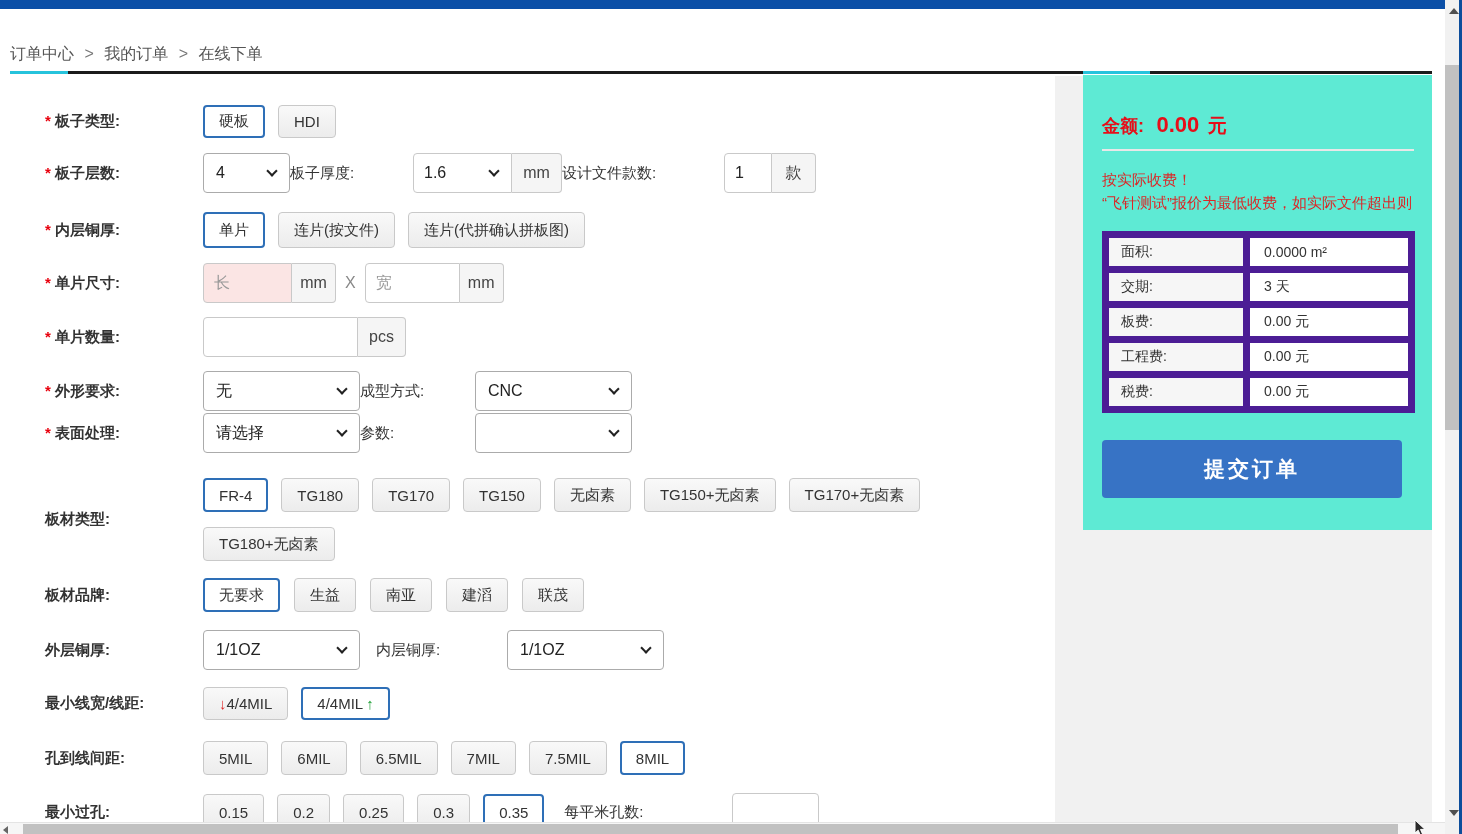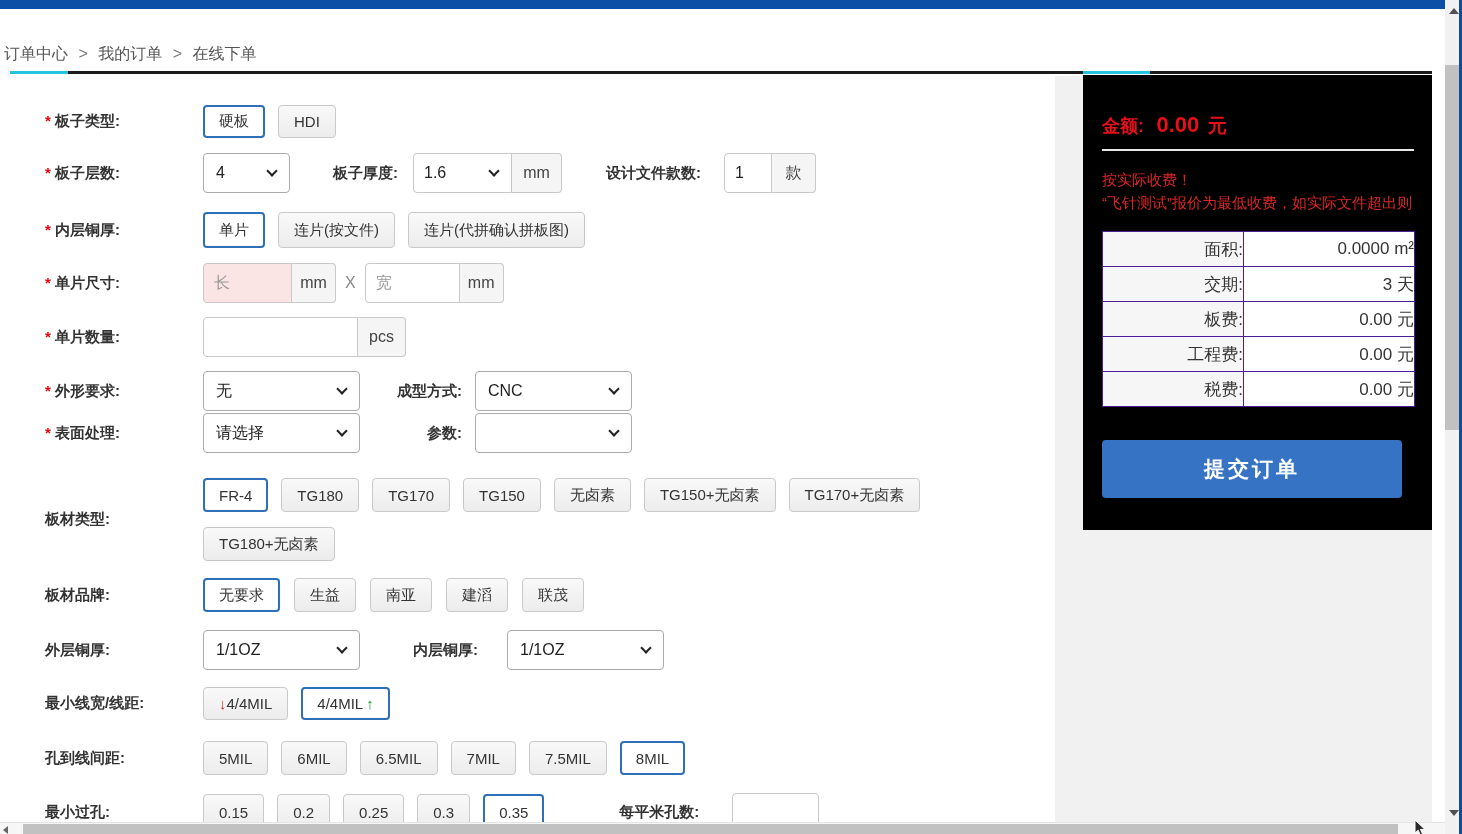--- a/index.html
+++ b/index.html
@@ -3,21 +3,21 @@
 <meta charset="utf-8">
 <style>
   * { margin:0; padding:0; box-sizing:border-box; }
   html,body { width:1462px; height:834px; overflow:hidden; }
   body { position:relative; background:#fff; font-family:"Liberation Sans","DejaVu Sans",sans-serif; color:#333; }
 
   
   .topbar { position:absolute; left:0; top:0; width:1445px; height:9px; }
   .right-edge { position:absolute; right:0; top:0; width:3px; height:834px; background:#0d4d9b; z-index:60; }
 
-  .breadcrumb { position:absolute; left:4px; top:44px; font-size:16px; color:#555; }
+  .breadcrumb { position:absolute; left:10px; top:44px; font-size:16px; color:#555; }
   .breadcrumb span { margin-right:6px; }
   .crumb-sep { color:#777; margin-right:6px; }
 
   .hline { position:absolute; left:10px; top:71px; width:1422px; height:3px; background:#1b1b1b; }
   .cyan-seg { position:absolute; top:71px; height:3px; background:#26c3dc; z-index:5; }
   .cyan-left { left:10px; width:58px; }
   .cyan-right { left:1083px; width:67px; }
 
   
   .frow { position:absolute; left:0; width:1057px; display:flex; align-items:center; }
@@ -39,42 +39,42 @@
 
   .igroup { display:flex; align-items:stretch; }
   .igroup input, .igroup .selseg { border:1px solid #c9c9c9; border-radius:4px 0 0 4px; height:40px;
             padding:0 10px; font-size:16px; font-family:inherit; color:#222; outline:none; }
   .addon { display:flex; align-items:center; justify-content:center; background:#f5f5f5; border:1px solid #c9c9c9;
            border-left:none; border-radius:0 4px 4px 0; font-size:16px; color:#444; padding:0 10px; height:40px; }
   input::placeholder { color:#999; }
   .pink { background:#fbe5e4; }
   .xsep { margin:0 9px; color:#888; font-size:16px; }
 
-  .ilabel { font-weight:bold; font-size:15px; color:#333; text-align:right; white-space:nowrap; }
+  .ilabel { font-weight:normal; font-size:15px; color:#333; white-space:nowrap; }
   .lbl-thick { width:108px; margin-right:15px; }
   .lbl-design { width:139px; margin-right:23px; }
   .lbl-mid { width:102px; margin-right:13px; }
   .lbl-holes { width:135px; margin-right:20px; }
 
   .arr-down { color:#e02b2b; } .arr-up { color:#1fa036; margin-left:3px; }
 
   .plain-input { border:1px solid #c9c9c9; border-radius:4px; height:40px; padding:0 10px; font-size:16px;
                  font-family:inherit; outline:none; }
 
   
   .gray-zone { position:absolute; left:1055px; top:76px; width:377px; height:746px; background:#f1f1f1; }
-  .summary { position:absolute; left:1083px; top:75px; width:349px; height:455px; background:#000000; padding:37px 0 0 19px; }
+  .summary { position:absolute; left:1083px; top:75px; width:349px; height:455px; background:#5eead4; padding:37px 0 0 19px; }
   .amount { color:#e60e19; font-weight:bold; }
   .amount .a-label { font-size:18px; }
   .amount .a-value { font-size:22px; margin:0 4px 0 8px; }
   .amount .a-unit { font-size:19px; }
   .amount-divider { width:312px; height:0; border-bottom:2px solid #e8e8e8; margin-top:10px; }
   .notice { margin-top:18px; width:325px; font-size:15px; color:#dc2626; line-height:1.5; }
   .sum-table { margin-top:17px; width:313px; border-collapse:collapse; }
-  .sum-table td { border:1px solid #4c1d95; height:35px; font-size:17px; color:#333;text-align:right; }
+  .sum-table td { border:7px solid #4c1d95; height:35px; font-size:14px; color:#333; }
   .sum-table td.k { width:141px; background:#f6f6f6; padding-left:12px; }
   .sum-table td.v { padding-left:14px; background:#fff; }
   .submit-btn { position:absolute; left:19px; top:365px; width:300px; height:58px; background:#3773c5; border:none;
                 border-radius:4px; color:#fff; font-size:21px; font-weight:bold; letter-spacing:3px;
                 font-family:inherit; cursor:pointer; }
 
   
   .vscroll { position:absolute; left:1445px; top:0; width:17px; height:822px; background:#f1f1f1; z-index:50; }
   .vthumb { position:absolute; left:0; top:65px; width:17px; height:365px; background:#c1c1c1; }
   .tri-up { position:absolute; left:4px; top:8px; width:0; height:0; border-left:5px solid transparent;

